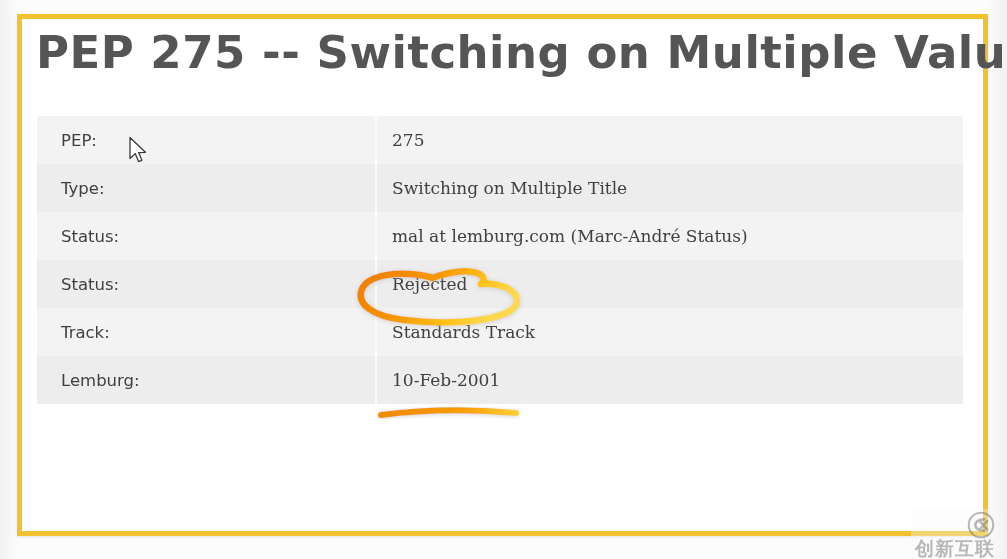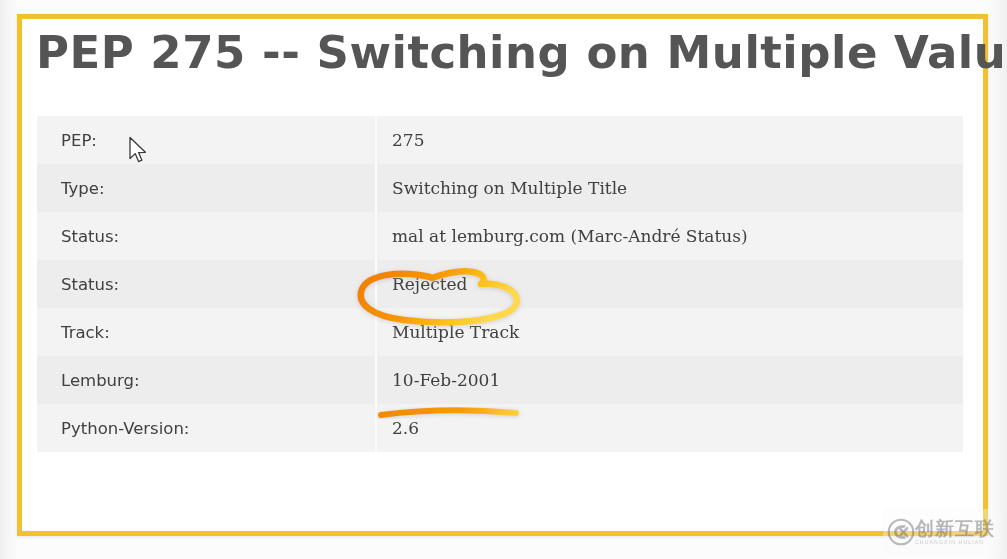--- a/index.html
+++ b/index.html
@@ -99,24 +99,25 @@
     height: 30px;
   }
 
   
   .watermark {
     position: absolute;
     right: 6px;
     bottom: 4px;
     height: 42px;
     display: flex;
-    align-items: center;
+    align-items: flex-end;
     opacity: 0.62;
     background: rgba(250,250,250,0.55);
     padding: 2px 6px 2px 4px;
+    flex-direction: column;
   }
   .wm-logo {
     width: 28px;
     height: 28px;
     flex: none;
   }
   .wm-text { line-height: 1; }
   .wm-cn {
     font-size: 19px;
     color: #8e8e8e;
@@ -154,29 +155,25 @@
     <tr>
       <td class="lbl">Status:</td>
       <td class="val">mal at lemburg.com (Marc-André Status)</td>
     </tr>
     <tr>
       <td class="lbl">Status:</td>
       <td class="val">Rejected</td>
     </tr>
     <tr>
       <td class="lbl">Track:</td>
-      <td class="val">Multiple Track</td>
+      <td class="val">Standards Track</td>
     </tr>
     <tr>
       <td class="lbl">Lemburg:</td>
       <td class="val">10-Feb-2001</td>
-    </tr>
-    <tr>
-      <td class="lbl">Python-Version:</td>
-      <td class="val">2.6</td>
     </tr>
   </tbody>
 </table>
 
 <svg class="annot-layer" width="1007" height="559" viewBox="0 0 1007 559">
   <defs>
     <linearGradient id="inkGrad" x1="0" y1="0" x2="1" y2="0.3">
       <stop offset="0%" stop-color="#f07d00"></stop>
       <stop offset="45%" stop-color="#f79500"></stop>
       <stop offset="78%" stop-color="#ffc21a"></stop>

